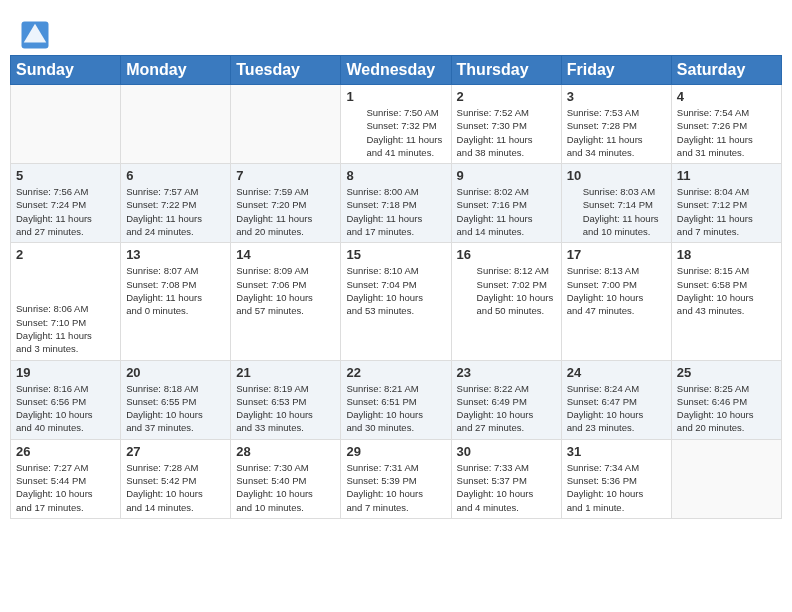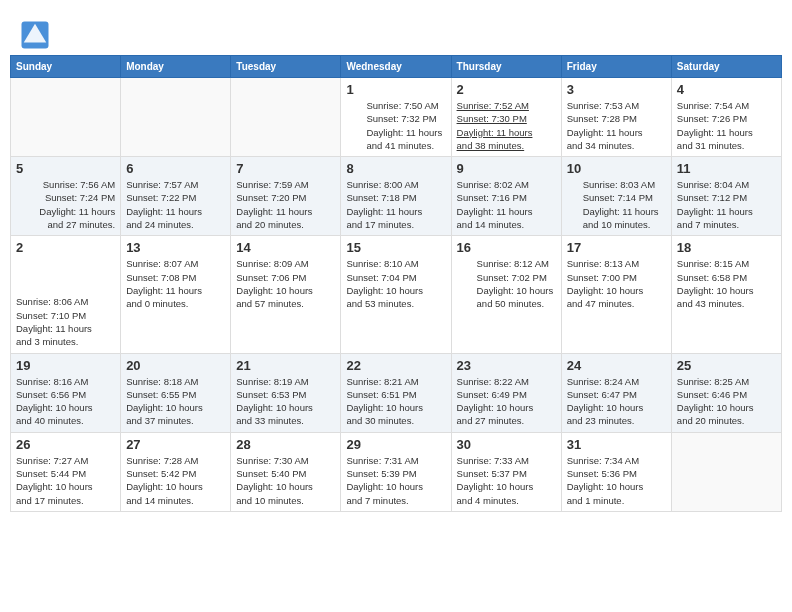--- a/index.html
+++ b/index.html
@@ -48,21 +48,21 @@
       color: #555;
     }
     .calendar {
       width: 100%;
       border-collapse: collapse;
       border: 1px solid #ccc;
     }
     .calendar th {
       background-color: #3a7abf;
       color: white;
-      font-size: 10px;
+      font-size: 16px;
       font-weight: bold;
       padding: 5px;
       text-align: left;
       border: 1px solid #2a6aaf;
     }
     .calendar td {
       width: 110px;
       vertical-align: top;
       padding: 4px 5px;
       border: 1px solid #ddd;
@@ -129,21 +129,21 @@
         <td class="empty"></td>
         <td>
           <span class="day-number">1</span>
           <div class="day-info" style="white-space: pre-line; margin-left: 20px;">Sunrise: 7:50 AM
 Sunset: 7:32 PM
 Daylight: 11 hours
 and 41 minutes.</div>
         </td>
         <td>
           <span class="day-number">2</span>
-          <div class="day-info" style="white-space: pre-line; text-decoration: underline;">Sunrise: 7:52 AM
+          <div class="day-info" style="white-space: pre-line;">Sunrise: 7:52 AM
 Sunset: 7:30 PM
 Daylight: 11 hours
 and 38 minutes.</div>
         </td>
         <td>
           <span class="day-number">3</span>
           <div class="day-info" style="white-space: pre-line;">Sunrise: 7:53 AM
 Sunset: 7:28 PM
 Daylight: 11 hours
 and 34 minutes.</div>
@@ -152,21 +152,21 @@
           <span class="day-number">4</span>
           <div class="day-info" style="white-space: pre-line;">Sunrise: 7:54 AM
 Sunset: 7:26 PM
 Daylight: 11 hours
 and 31 minutes.</div>
         </td>
       </tr>
       <tr class="row-shaded">
         <td>
           <span class="day-number">5</span>
-          <div class="day-info" style="white-space: pre-line; text-align: right;">Sunrise: 7:56 AM
+          <div class="day-info" style="white-space: pre-line;">Sunrise: 7:56 AM
 Sunset: 7:24 PM
 Daylight: 11 hours
 and 27 minutes.</div>
         </td>
         <td>
           <span class="day-number">6</span>
           <div class="day-info" style="white-space: pre-line;">Sunrise: 7:57 AM
 Sunset: 7:22 PM
 Daylight: 11 hours
 and 24 minutes.</div>

